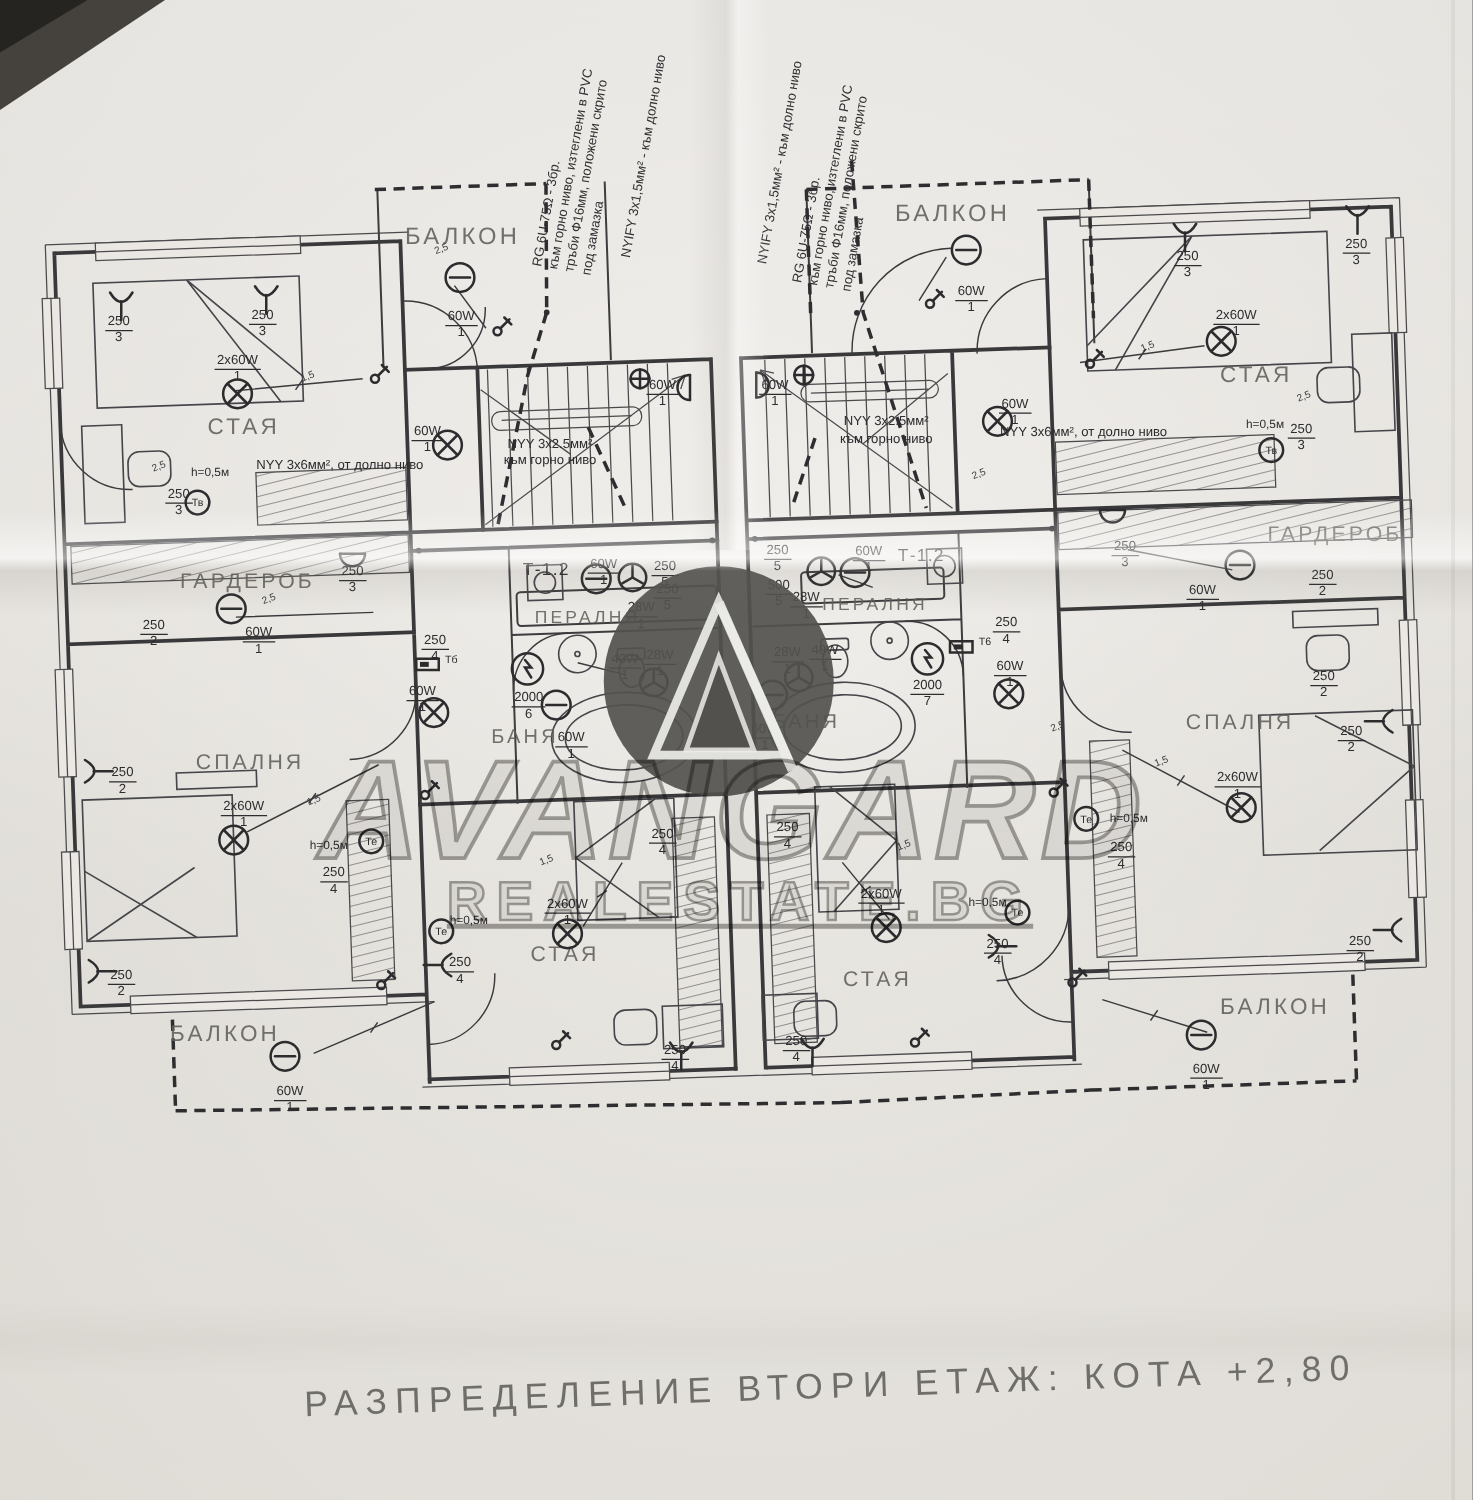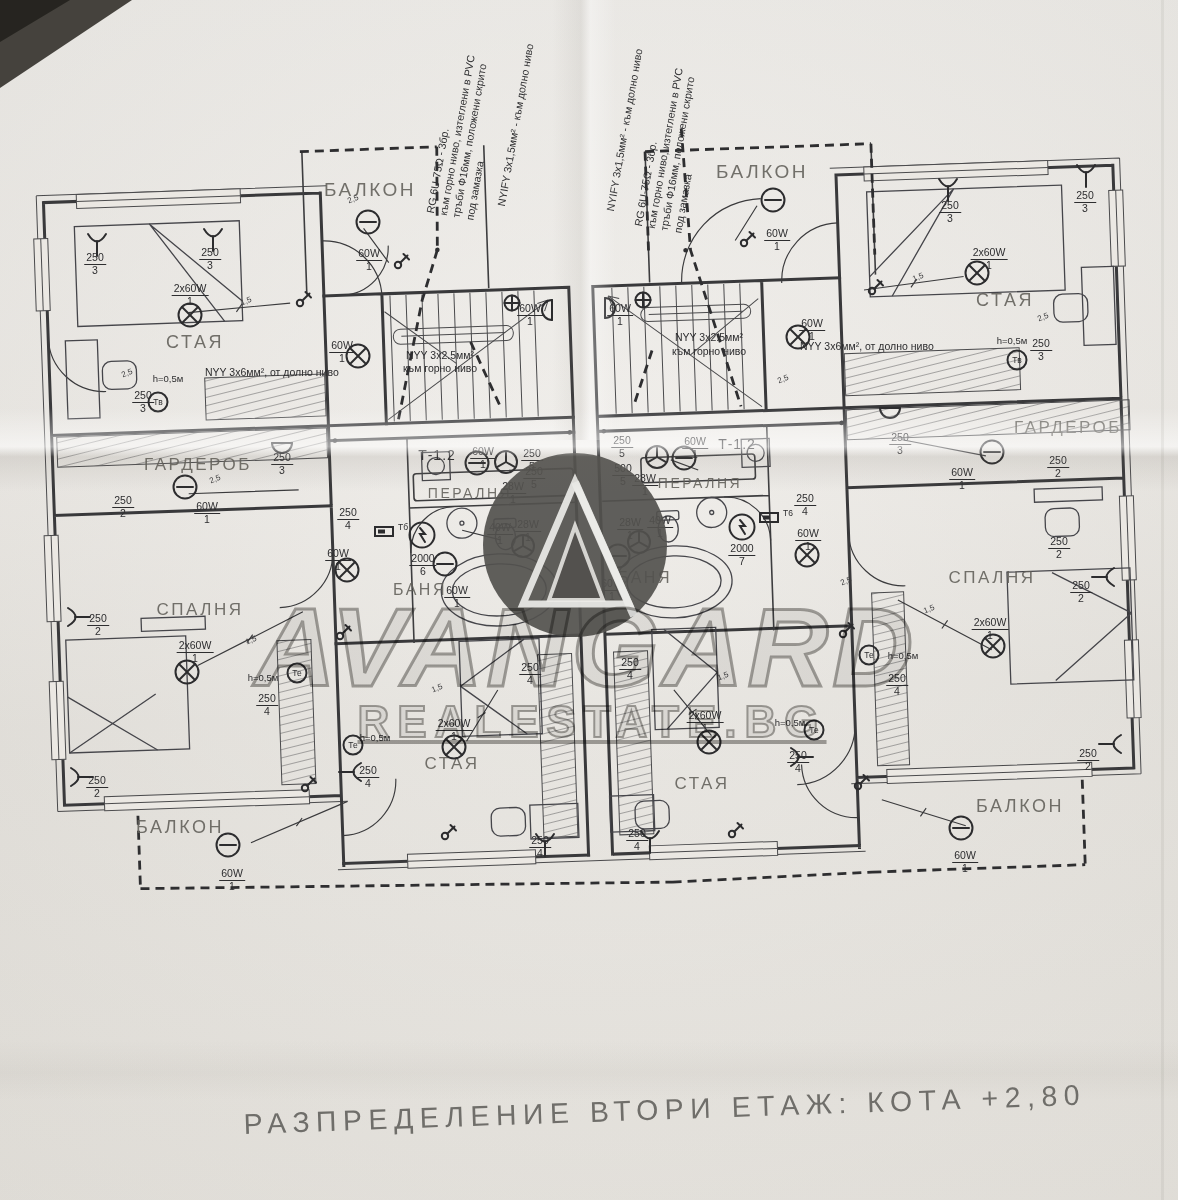--- a/index.html
+++ b/index.html
@@ -742,21 +742,21 @@
           <text y="3" text-anchor="middle">Те</text>
         </svg></div>
       <div class="abs sym" style="left: 869px; top: 655px;"><svg width="26" height="26" viewBox="-13 -13 26 26">
           <circle r="9.5"></circle>
           <text y="3" text-anchor="middle">Те</text>
         </svg></div>
       <div class="abs sym" style="left: 814px; top: 730px;"><svg width="26" height="26" viewBox="-13 -13 26 26">
           <circle r="9.5"></circle>
           <text y="3" text-anchor="middle">Те</text>
         </svg></div>
-      <div class="abs sym" style="left: 356px; top: 531px; margin-left: 42px;"><svg width="48" height="20" viewBox="0 0 48 20">
+      <div class="abs sym" style="left: 356px; top: 531px;"><svg width="48" height="20" viewBox="0 0 48 20">
           <rect x="1" y="6" width="18" height="9"></rect>
           <rect class="fillme" x="4" y="8.5" width="7" height="4"></rect>
           <text x="24" y="9" text-anchor="start">Тб</text>
         </svg></div>
       <div class="abs sym" style="left: 783px; top: 517px;"><svg width="48" height="20" viewBox="0 0 48 20">
           <rect x="1" y="6" width="18" height="9"></rect>
           <rect class="fillme" x="4" y="8.5" width="7" height="4"></rect>
           <text x="24" y="9" text-anchor="start">Т6</text>
         </svg></div>
     </div>

